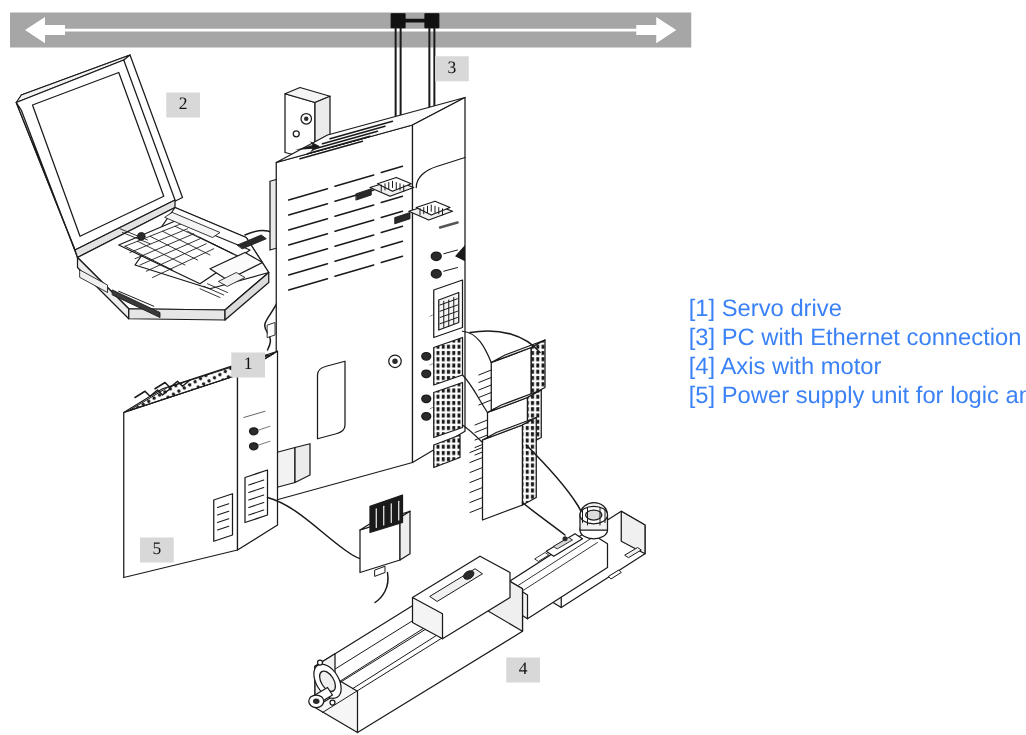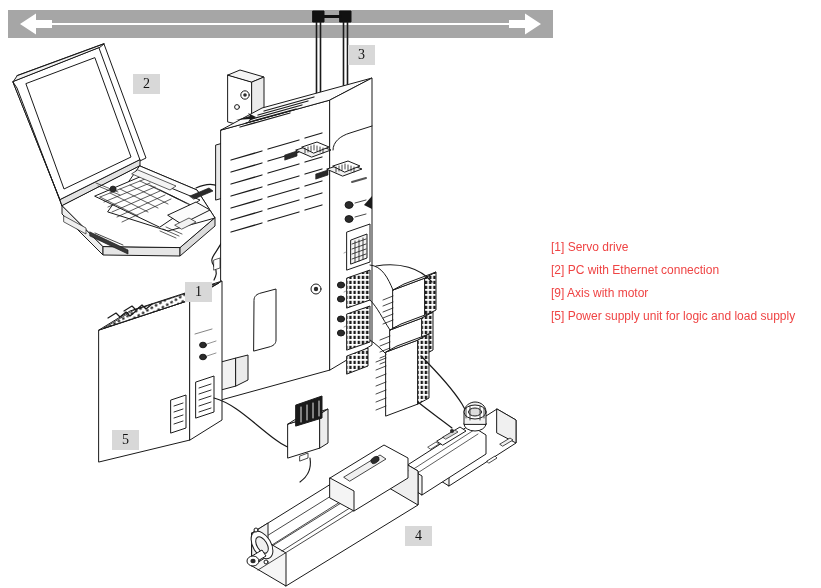--- a/index.html
+++ b/index.html
@@ -26,24 +26,24 @@
   #callout-2{left:133px;top:74px;}
   #callout-3{left:348px;top:45px;}
   #callout-4{left:405px;top:526px;}
   #callout-5{left:112px;top:430px;}
 
   
   #legend{
     position:absolute;left:551px;top:236px;width:266px;
   }
   #legend .legend-row{
-    font-size:12px;
+    font-size:19px;
     line-height:23px;
     white-space:nowrap;
-    color:#ef4444;
+    color:#3b82f6;
   }
 </style>
 </head>
 <body>
 
 <div id="stage">
 
   <svg class="layer" viewBox="0 0 821 588">
     <defs>
       <pattern id="mesh" width="5" height="5" patternUnits="userSpaceOnUse" patternTransform="rotate(-30)">
@@ -483,18 +483,18 @@
   </svg>
 
   <div class="callout" id="callout-1">1</div>
   <div class="callout" id="callout-2">2</div>
   <div class="callout" id="callout-3">3</div>
   <div class="callout" id="callout-4">4</div>
   <div class="callout" id="callout-5">5</div>
 
   <div id="legend">
     <div class="legend-row">[1] Servo drive</div>
-    <div class="legend-row">[2] PC with Ethernet connection</div>
-    <div class="legend-row">[9] Axis with motor</div>
+    <div class="legend-row">[3] PC with Ethernet connection</div>
+    <div class="legend-row">[4] Axis with motor</div>
     <div class="legend-row">[5] Power supply unit for logic and load supply</div>
   </div>
 
 </div>
 
 </body></html>

